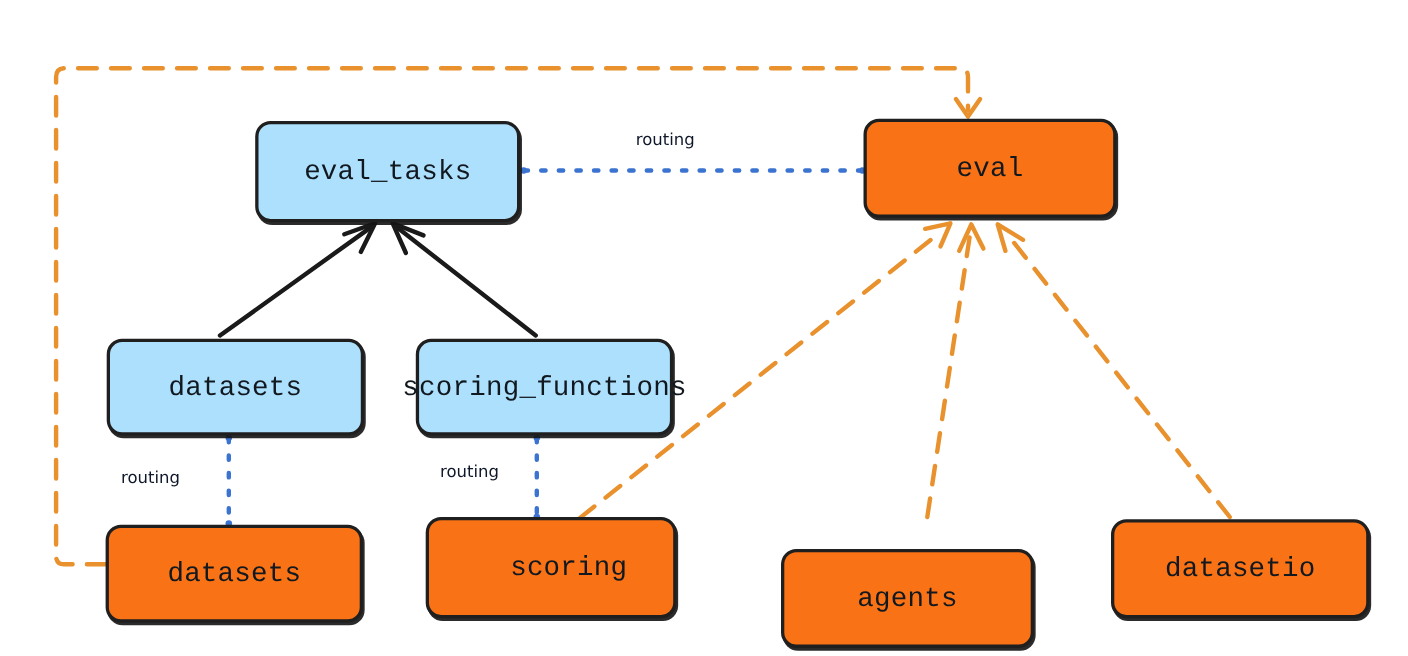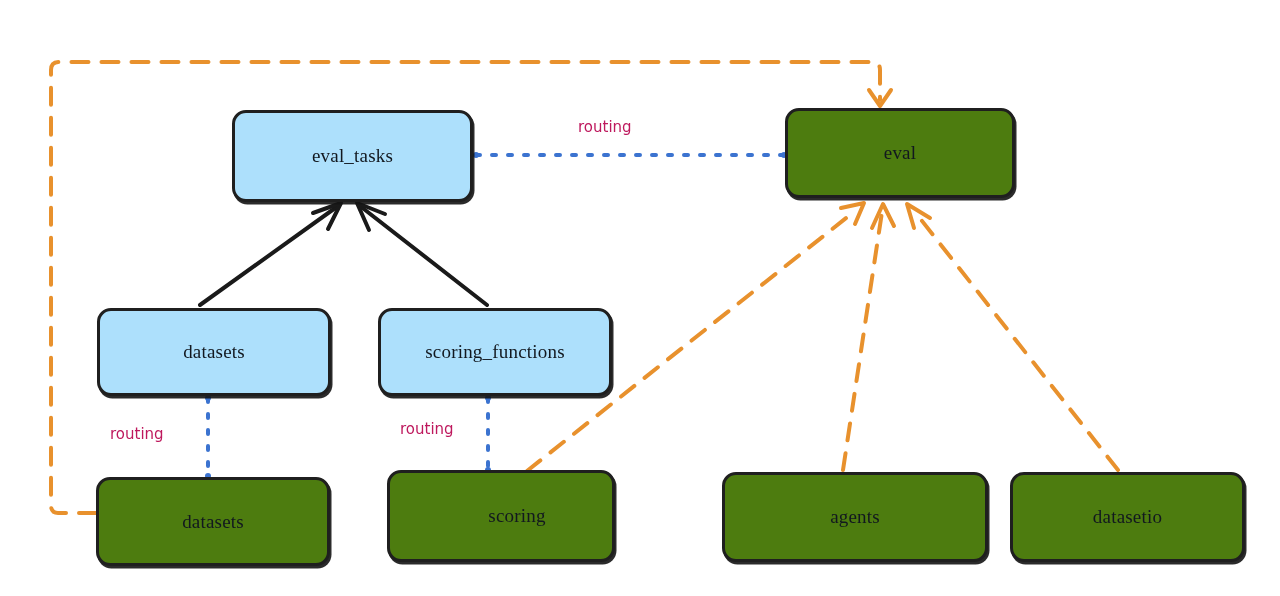--- a/index.html
+++ b/index.html
@@ -27,34 +27,34 @@
     height: 596px;
   }
   .node {
     position: absolute;
     box-sizing: border-box;
     border: 3px solid #1f1f1f;
     border-radius: 14px;
     display: flex;
     align-items: center;
     justify-content: center;
-    font-family: Liberation Serif, serif;
-    font-size: 19px;
+    font-family: Liberation Mono, monospace;
+    font-size: 25px;
     color: #12181f;
     letter-spacing: 0.2px;
     z-index: 3;
     box-shadow: 1.5px 2.5px 0 0 rgba(20,20,20,0.9);
   }
   .node.blue  { background: #ade0fc; }
-  .node.green { background: #4d7c0f; }
+  .node.green { background: #f97316; }
   .node .node-label { pointer-events: none; white-space: nowrap; }
 
   .edge-label {
     position: absolute;
-    color: #be185d;
+    color: #0f172a;
     font-family: "DejaVu Sans", sans-serif;
     font-size: 15px;
     z-index: 4;
     white-space: nowrap;
   }
 </style>
 </head>
 <body>
 
 <div id="diagram-root">
@@ -127,21 +127,21 @@
   </div>
 
   <div class="node green" style="left:96px; top:477px; width:234px; height:89px;">
     <span class="node-label">datasets</span>
   </div>
 
   <div class="node green" style="left:387px; top:470px; width:228px; height:92px;padding-left:32px;">
     <span class="node-label">scoring</span>
   </div>
 
-  <div class="node green" style="left:710px; top:472px; width:266px; height:90px;margin-left:12px;">
+  <div class="node green" style="left:710px; top:499px; width:230px; height:90px;">
     <span class="node-label">agents</span>
   </div>
 
   <div class="node green" style="left:1010px; top:472px; width:235px; height:90px;">
     <span class="node-label">datasetio</span>
   </div>
 
   <div class="edge-label" style="left:578px; top:118px;">routing</div>
 
   <div class="edge-label" style="left:110px; top:425px;">routing</div>

